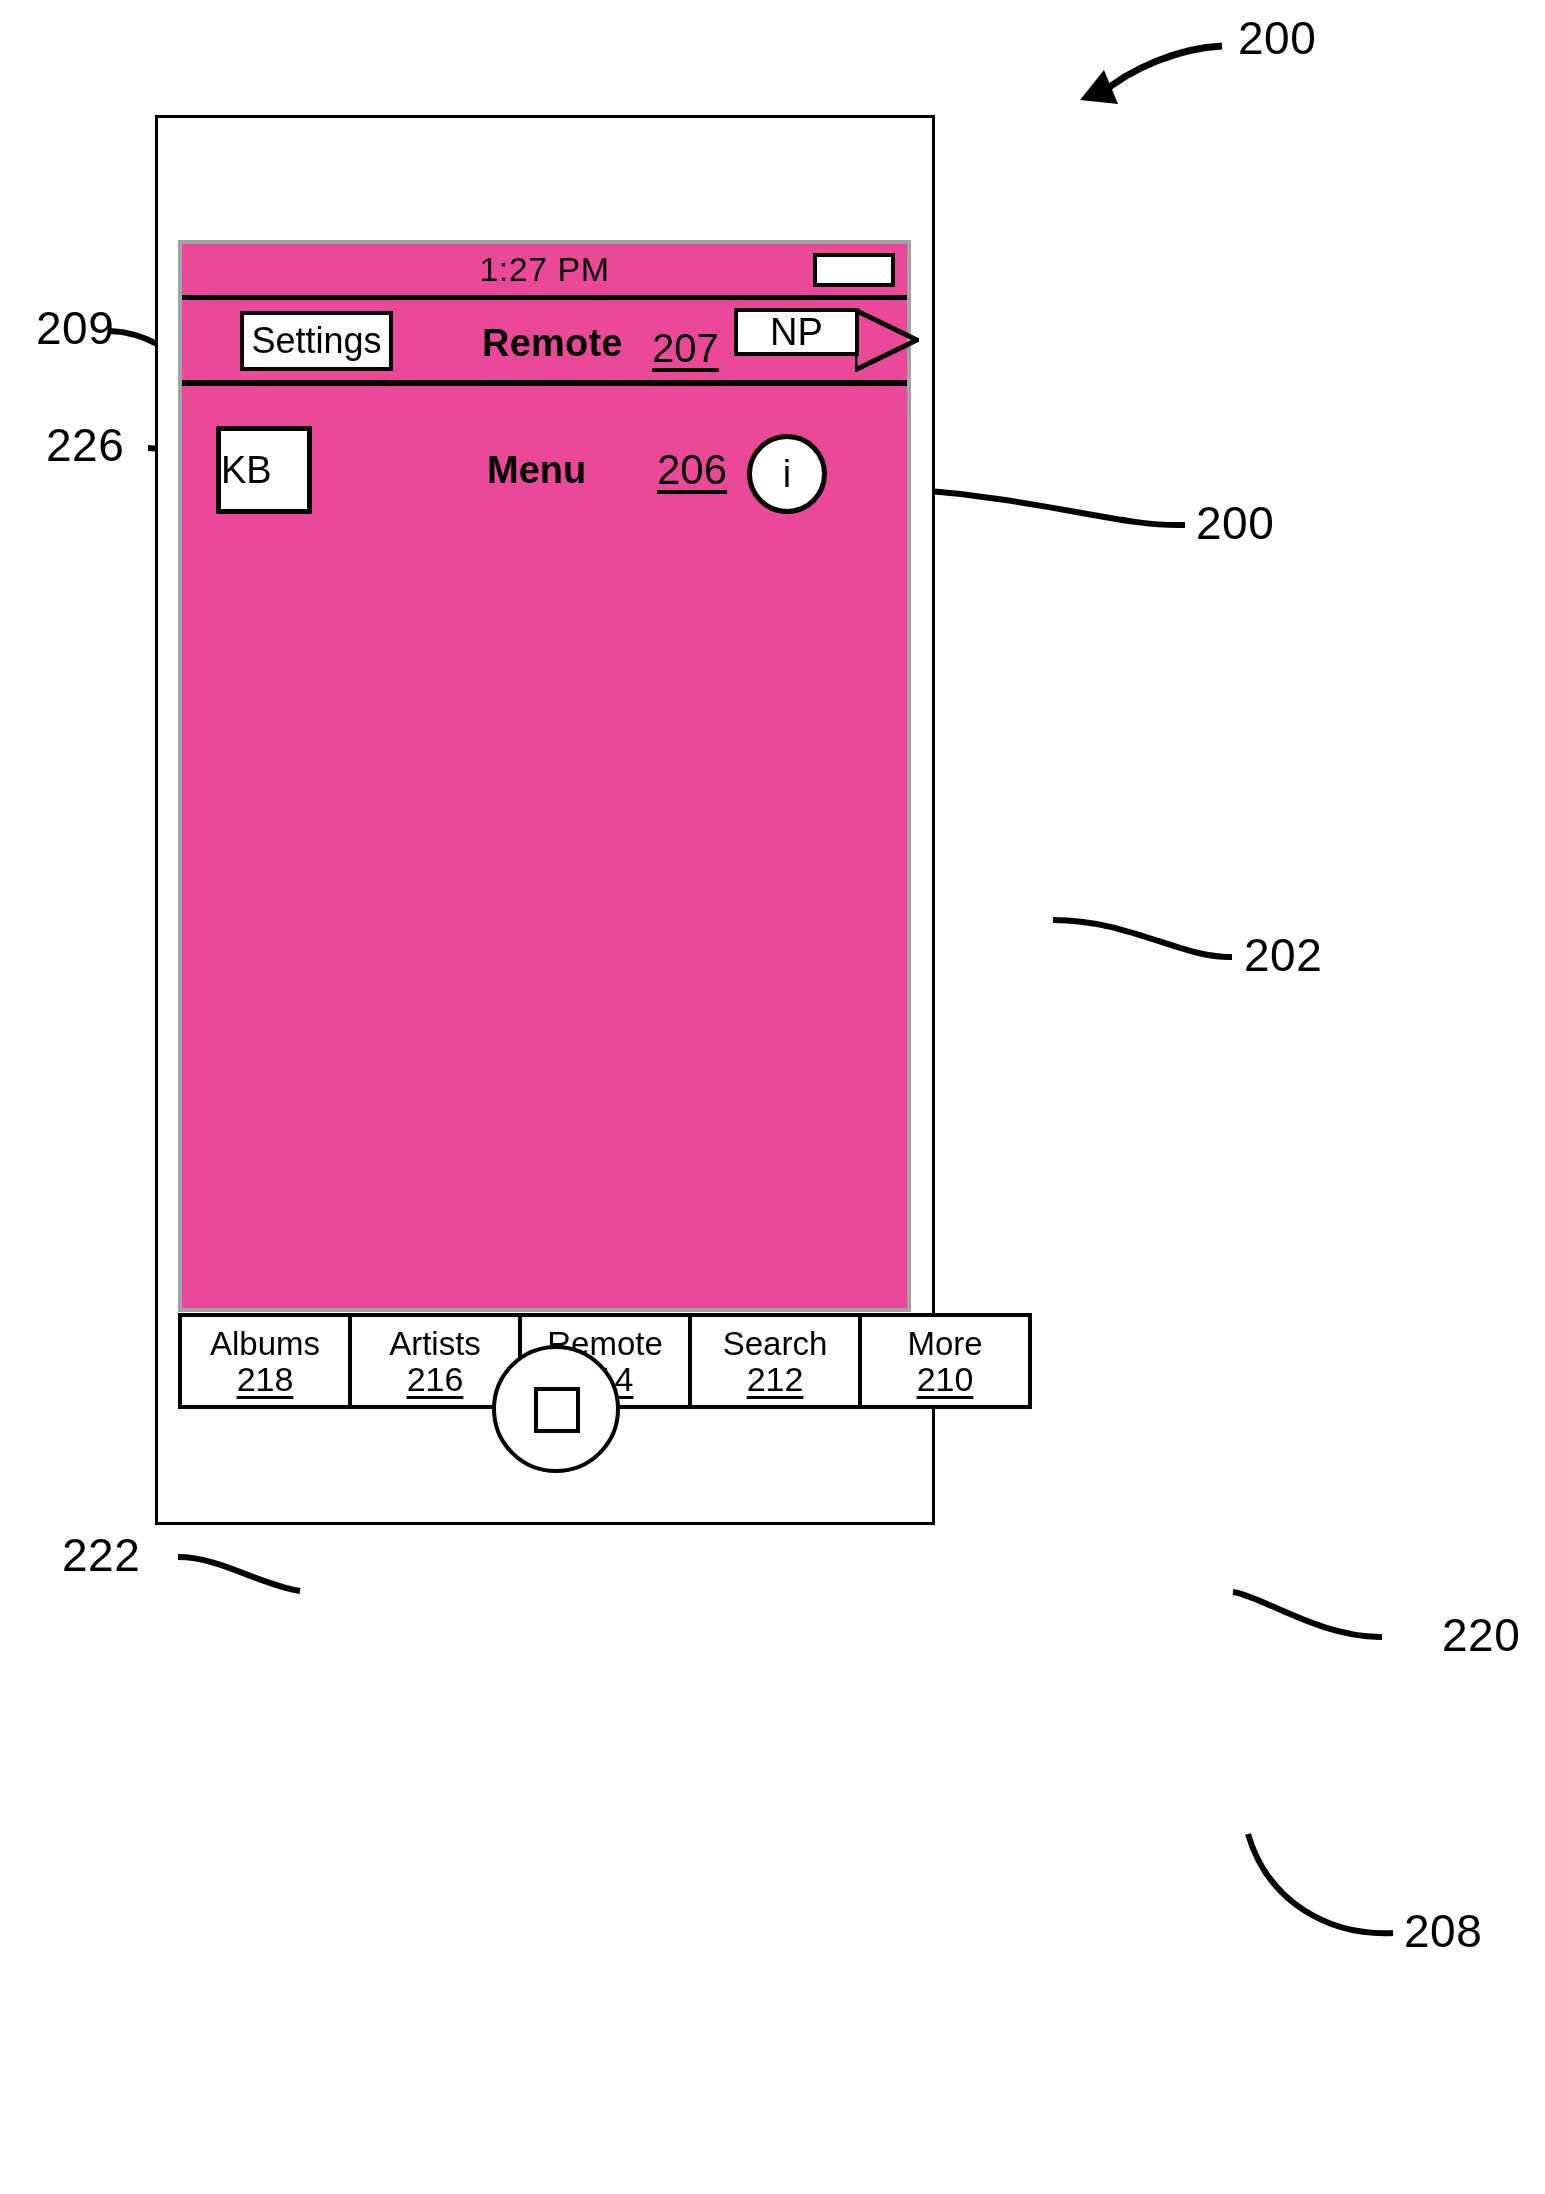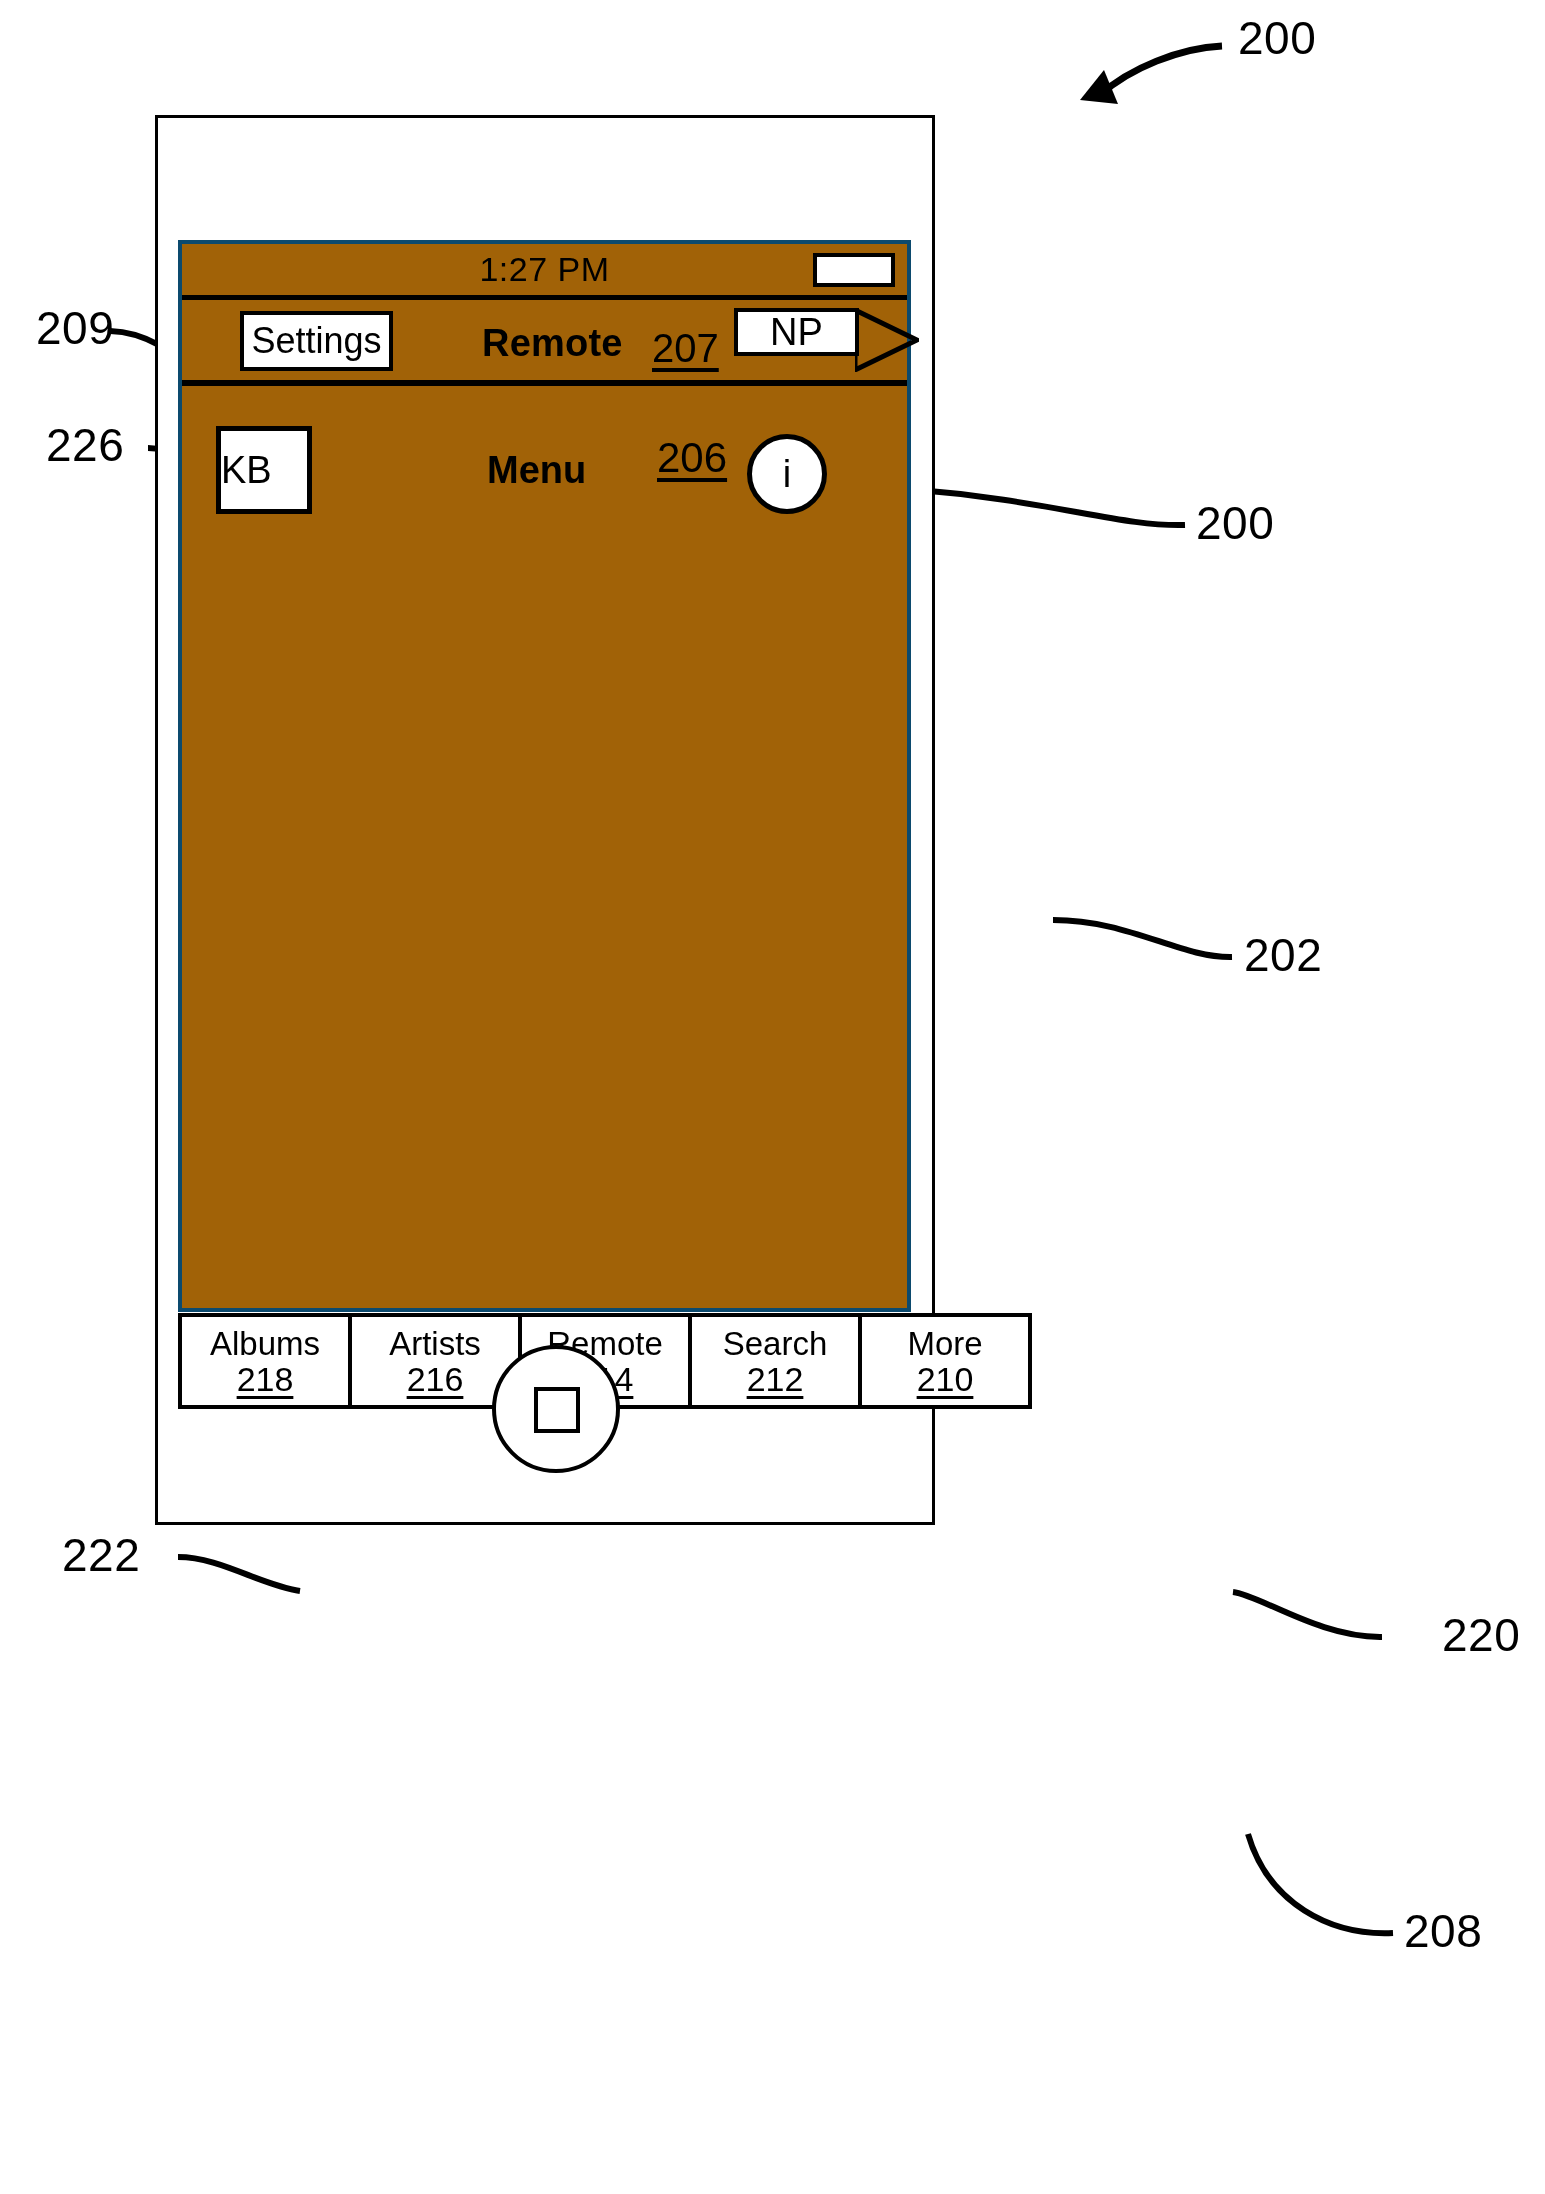--- a/index.html
+++ b/index.html
@@ -47,23 +47,23 @@
     background: #fff;
   }
 
   
   #screen {
     position: absolute;
     left: 178px;
     top: 240px;
     width: 733px;
     height: 1072px;
-    border: 4px solid #0c4a6e;
-    box-sizing: border-box;
-    background: #a16207;
+    border: 4px solid #a3a3a3;
+    box-sizing: border-box;
+    background: #ec4899;
     display: flex;
     flex-direction: column;
   }
 
   
   #status-bar {
     position: relative;
     height: 56px;
     flex: 0 0 56px;
     border-bottom: 5px solid #000;
@@ -189,21 +189,21 @@
   #menu-title {
     position: absolute;
     left: 305px;
     top: 63px;
     font-size: 38px;
     font-weight: bold;
   }
   #menu-ref {
     position: absolute;
     left: 475px;
-    top: 48px;
+    top: 60px;
     font-size: 42px;
     text-decoration: underline;
     text-underline-offset: 6px;
   }
   #info-button {
     position: absolute;
     left: 565px;
     top: 48px;
     width: 80px;
     height: 80px;

